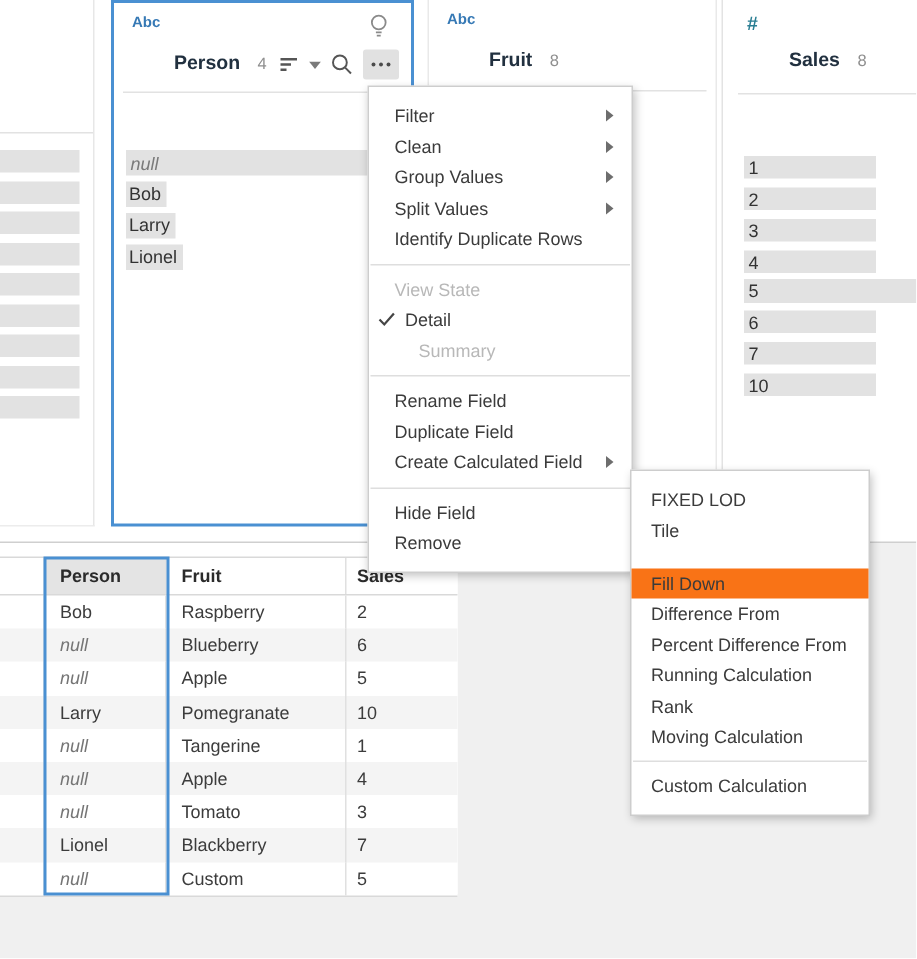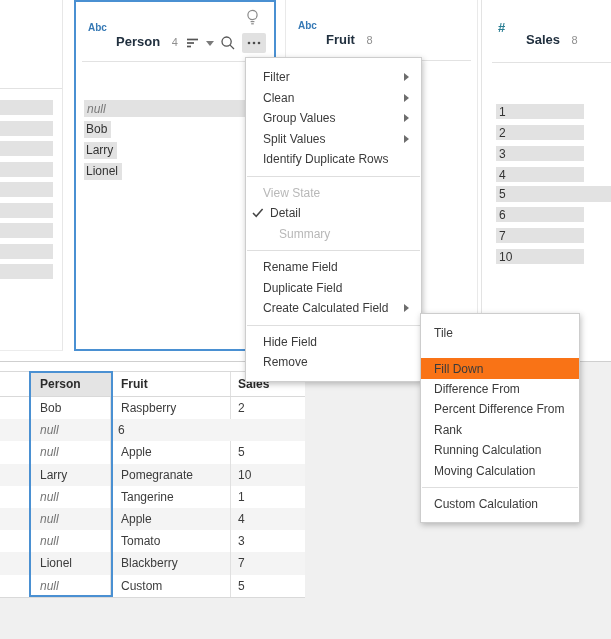--- a/index.html
+++ b/index.html
@@ -11,21 +11,21 @@
   
   .card { position:absolute; background:#fff; }
   .card-left { left:0; top:0; width:63px; height:351px; border-right:1px solid #e7e7e7; border-bottom:1px solid #ececec; }
   .card-left .sep { position:absolute; left:0; right:0; top:88px; border-top:1px solid #e2e2e2; }
   .maskbar { position:absolute; left:0; width:53px; height:15px; background:#e2e2e2; }
 
   .card-person { left:74px; top:0; width:202px; height:351px; border:2px solid #4a90d2; z-index:5; }
   .card-fruit  { left:285px; top:0; width:193px; height:351px; border:1px solid #e9e9e9; border-top:none; }
   .card-sales  { left:481px; top:0; width:130px; height:351px; border-left:1px solid #e3e3e3; }
 
-  .type-label { position:absolute; left:12px; top:20px; font-size:10px; font-weight:bold; color:#3679b5; }
+  .type-label { position:absolute; left:12px; top:8px; font-size:10px; font-weight:bold; color:#3679b5; }
   .type-label.num { color:#2a7e93; font-size:13px; }
   .card-title-row { position:absolute; left:12px; top:32px; font-size:13px;margin-left:28px; }
   .card-title { font-weight:bold; color:#21303f; }
   .card-count { color:#8f8f8f; font-size:11px; margin-left:8px; }
   .hdr-sep { position:absolute; left:6px; right:6px; border-top:1px solid #e2e2e2; }
 
   .bulb { position:absolute; right:14px; top:6px; }
   .hdr-icons { position:absolute; right:8px; top:31px; display:flex; align-items:center; gap:6px; }
   .more-btn { background:#e1e1e1; border-radius:2px; width:24px; height:20px; display:flex; align-items:center; justify-content:center; }
 
@@ -203,20 +203,21 @@
       </div>
       <div class="trow">
         <div class="c strip"></div>
         <div class="c personc">Bob</div>
         <div class="c fruitc">Raspberry</div>
         <div class="c salesc">2</div>
       </div>
       <div class="trow">
         <div class="c strip"></div>
         <div class="c personc nullv">null</div>
+        <div class="c fruitc">Blueberry</div>
         <div class="c salesc">6</div>
       </div>
       <div class="trow">
         <div class="c strip"></div>
         <div class="c personc nullv">null</div>
         <div class="c fruitc">Apple</div>
         <div class="c salesc">5</div>
       </div>
       <div class="trow">
         <div class="c strip"></div>
@@ -308,38 +309,41 @@
     <div class="mi">
         <span>Hide Field</span>
       </div>
     <div class="mi">
         <span>Remove</span>
       </div>
   </div>
 
   <div class="submenu">
     <div class="mi">
+        <span>FIXED LOD</span>
+      </div>
+    <div class="mi">
         <span>Tile</span>
       </div>
     <div class="mi hl">
         <span>Fill Down</span>
       </div>
     <div class="mi">
         <span>Difference From</span>
       </div>
     <div class="mi">
         <span>Percent Difference From</span>
       </div>
     <div class="mi">
+        <span>Running Calculation</span>
+      </div>
+    <div class="mi">
         <span>Rank</span>
       </div>
     <div class="mi">
-        <span>Running Calculation</span>
-      </div>
-    <div class="mi">
         <span>Moving Calculation</span>
       </div>
     <div class="mdiv"></div>
     <div class="mi">
         <span>Custom Calculation</span>
       </div>
   </div>
 
 </div>
 

